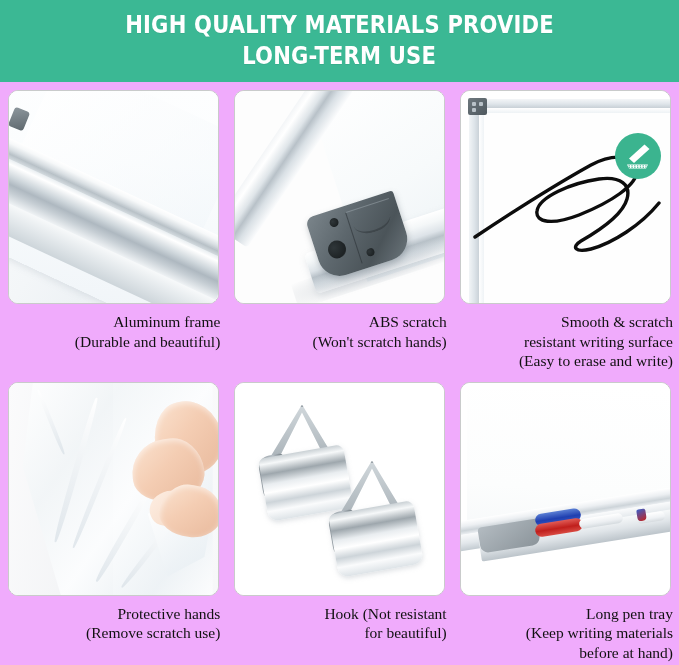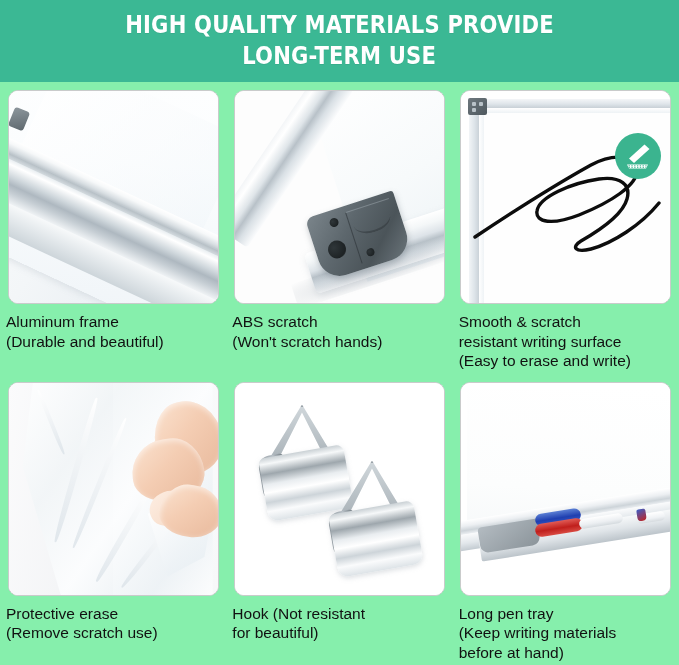--- a/index.html
+++ b/index.html
@@ -2,21 +2,21 @@
 <html><head>
 <meta charset="utf-8">
 <style>
   * { box-sizing: border-box; margin: 0; padding: 0; }
   html, body {
     width: 679px; height: 665px;
     background: #ffffff;
     font-family: "Liberation Sans", sans-serif;
     overflow: hidden;
   }
-  .page { position: relative; width: 679px; height: 665px; background: #86efac; }
+  .page { position: relative; width: 679px; height: 665px; background: #f0abfc; }
 
   
   .banner {
     position: absolute; left: 0; top: 0; width: 679px; height: 82px;
     background: #3bb894;
     display: flex; flex-direction: column;
     align-items: center; justify-content: center;
   }
   .banner-line {
     color: #ffffff;
@@ -48,25 +48,25 @@
     position: relative;
     width: 211px; height: 214px;
     border: 1px solid #c9cbcb;
     border-radius: 10px;
     background: #ffffff;
     overflow: hidden;
   }
   .caption {
     width: 100%;
     margin-top: 8px;
-    text-align: left;
+    text-align: right;
     color: #111111;
     font-size: 15.5px;
     line-height: 19.5px;
-    font-family: Liberation Sans, sans-serif;
+    font-family: Liberation Serif, serif;
   }
 
   
   .alu { position: absolute; inset: 0; background:
       linear-gradient(125deg, #fbfcfd 0%, #f3f6f8 42%, #eef2f5 60%, #fdfdfe 100%); }
   .alu-board {
     position: absolute; left: -30px; top: -36px; width: 320px; height: 250px;
     background: linear-gradient(160deg,#ffffff 0%, #fbfdfe 45%, #eef3f7 100%);
     transform: rotate(25deg);
     box-shadow: 0 2px 7px rgba(150,165,175,0.25);
@@ -422,21 +422,21 @@
           <div class="hand">
             <div class="finger f1"></div>
             <div class="finger f2">
               <div class="nail"></div>
             </div>
             <div class="finger f3"></div>
           </div>
         </div>
       </div>
       <div class="caption">
-        <div>Protective erase</div>
+        <div>Protective hands</div>
         <div>(Remove scratch use)</div>
       </div>
     </div>
 
     <div class="cell">
       <div class="card">
         <div class="hooks">
           <div class="hook h1">
             <div class="hook-wire"></div>
             <div class="hook-lip"></div>

